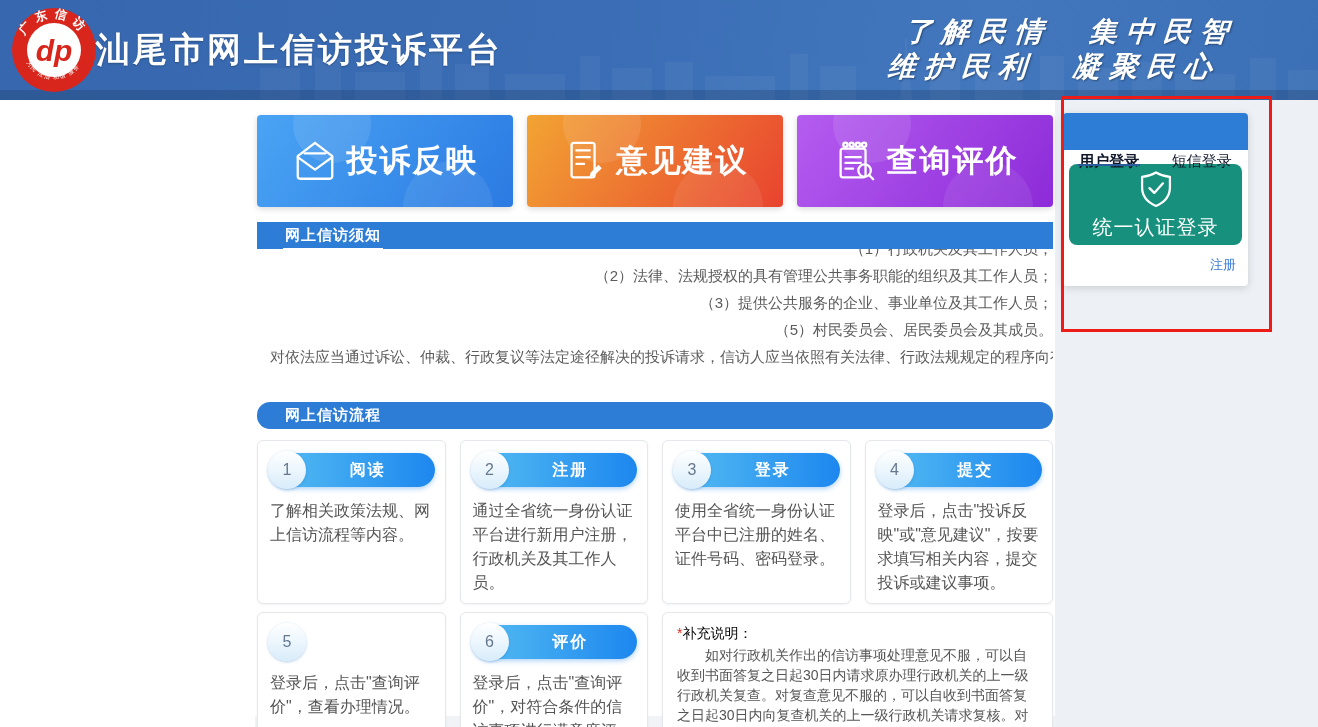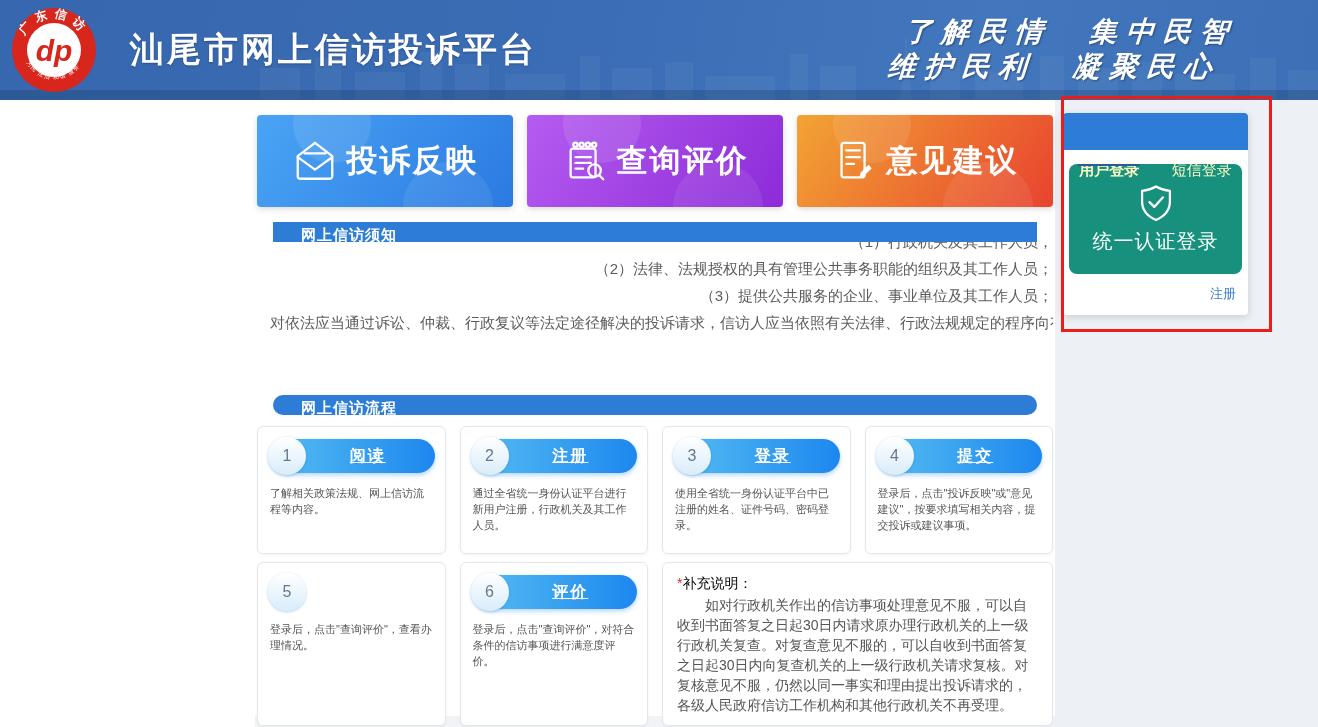--- a/index.html
+++ b/index.html
@@ -7,21 +7,21 @@
   body { font-family:"Liberation Sans", sans-serif; }
   .stage { position:relative; width:1318px; height:727px; background:#fff; overflow:hidden; }
 
   
   .header { position:absolute; left:0; top:0; width:1318px; height:100px;
     background:linear-gradient(100deg,#3767ae 0%, #3a6db5 45%, #4277bd 75%, #3b6fb6 100%); overflow:hidden; }
   .skyline { position:absolute; left:260px; bottom:0; width:1058px; height:62px; opacity:.55; }
   .header-sea { position:absolute; left:0; bottom:0; width:100%; height:10px; background:rgba(25,55,95,.28); }
   .logo { position:absolute; left:10px; top:6px; width:88px; height:88px; }
   .page-title { position:absolute; left:96px; top:27px; color:#fff; font-size:34px; font-weight:bold; letter-spacing:3px;
-    text-shadow:0 1px 2px rgba(0,0,0,.25); white-space:nowrap;padding-left:34px; }
+    text-shadow:0 1px 2px rgba(0,0,0,.25); white-space:nowrap; }
   .slogan { position:absolute; right:82px; top:14px; color:#fff; text-align:left;
     font-family:"DejaVu Serif", serif; font-weight:bold; font-style:italic; transform:skewX(-4deg);
     text-shadow:1px 1px 2px rgba(0,0,0,.35); }
   .slogan .line { font-size:28px; letter-spacing:9px; line-height:35px; white-space:nowrap; }
   .slogan .line2 { margin-left:-14px; }
 
   
   .right-bg { position:absolute; left:1055px; top:100px; width:263px; height:627px; background:#edf0f4; }
   .bottom-strip { position:absolute; left:255px; top:715px; width:800px; height:12px; background:#f1f3f6; }
   .content { position:absolute; left:255px; top:100px; width:800px; height:616px; background:#fff; }
@@ -35,21 +35,21 @@
   .action-btn::before { content:''; position:absolute; width:78px; height:78px; border-radius:50%;
     background:rgba(255,255,255,.10); top:-30px; left:14%; }
   .action-btn::after { content:''; position:absolute; width:90px; height:90px; border-radius:50%;
     background:rgba(255,255,255,.08); bottom:-45px; right:8%; }
   .act-blue   { background:linear-gradient(125deg,#4aa4f4 0%, #2b7ae2 100%); }
   .act-orange { background:linear-gradient(125deg,#f2a433 0%, #e8432f 100%); }
   .act-purple { background:linear-gradient(125deg,#b55cf0 0%, #8c2bd8 100%); }
   .action-btn svg { flex:0 0 auto; }
 
   
-  .section-bar { margin:15px 18px 0; height:20px; background:#2d7dd6; color:#fff;
+  .section-bar { margin:15px 2px 0; height:27px; background:#2d7dd6; color:#fff;
     padding:4px 0 0 26px; font-size:15px; font-weight:bold; letter-spacing:1px; }
   .section-bar .bar-title { display:inline-block; padding:0 2px 3px; }
   .section-bar.underlined .bar-title { border-bottom:2px solid #ffffff; }
 
   
   .notice-body { margin:0 2px; height:141px; overflow:hidden; color:#5c5c5c; font-size:15px; }
   .notice-line { line-height:27px; padding-left:36px; white-space:nowrap;text-align:right; }
   .notice-line:first-child { margin-top:-14px; }
   .notice-line.flush { padding-left:13px; }
 
@@ -57,44 +57,44 @@
   .process-bar { margin-top:12px;border-radius:13px; }
   .steps-grid { margin:11px 2px 0; display:grid; grid-template-columns:repeat(4,1fr);
     grid-auto-rows:minmax(128px,auto); column-gap:14px; row-gap:8px; }
   .step-card { background:#fff; border:1px solid #e4e7eb; border-radius:6px;
     box-shadow:0 1px 3px rgba(0,0,0,.05); }
   .pill-wrap { position:relative; margin:10px 10px 8px; height:38px; }
   .step-pill { position:absolute; left:3px; right:0; top:2px; height:34px; border-radius:17px;
     background:linear-gradient(90deg,#55bdf2 0%, #1d87ef 100%);
     display:flex; align-items:center; justify-content:center; padding-left:30px;
     color:#fff; font-size:16px; font-weight:bold; letter-spacing:2px;
-    box-shadow:0 2px 5px rgba(30,130,230,.35);text-decoration:underline; }
+    box-shadow:0 2px 5px rgba(30,130,230,.35); }
   .step-num { position:absolute; left:0; top:0; width:38px; height:38px; border-radius:50%;
     background:linear-gradient(180deg,#ffffff 0%, #d8ecfa 100%);
     color:#66788e; font-size:16px; display:flex; align-items:center; justify-content:center;
     box-shadow:0 1px 3px rgba(30,110,190,.35); z-index:1; }
-  .step-desc { padding:2px 12px 8px; font-size:11px; color:#555; line-height:16px; }
+  .step-desc { padding:2px 12px 8px; font-size:16px; color:#555; line-height:24px; }
 
   
   .supplement { grid-column:3 / 5; background:#fff; border:1px solid #e4e7eb; border-radius:6px;
     box-shadow:0 1px 3px rgba(0,0,0,.05); padding:10px 14px; font-size:14px; color:#555; line-height:20px; }
   .sup-asterisk { color:#e02b1f; }
   .sup-label { color:#000000; }
   .sup-body { text-indent:2em; margin-top:2px; }
 
   
   .login-card { position:absolute; left:1063px; top:113px; width:185px; background:#fff;
     border-radius:4px; box-shadow:0 2px 8px rgba(0,0,0,.15); z-index:5; }
   .login-tabs { height:37px; background:#2d7dd6; border-radius:4px 4px 0 0; display:flex; }
-  .login-tab { flex:1; display:flex; align-items:flex-start; justify-content:center;
-    color:#fef9c3; font-size:15px; cursor:pointer; position:relative;margin-top:48px; }
+  .login-tab { flex:1; display:flex; align-items:center; justify-content:center;
+    color:#0f172a; font-size:15px; cursor:pointer; position:relative;margin-top:48px; }
   .login-tab.active { font-weight:bold; }
   .login-tab.active::after { content:''; position:absolute; left:50%; transform:translateX(-50%);
     bottom:-5px; width:62px; border-bottom:2px solid #2a5c9c; }
-  .sso-btn { margin:14px 6px 10px; height:110px; background:#17917d; border-radius:8px; cursor:pointer;
+  .sso-btn { margin:14px 6px 10px; height:81px; background:#17917d; border-radius:8px; cursor:pointer;
     display:flex; flex-direction:column; align-items:center; justify-content:center; gap:5px;
     color:#fff; font-size:20px; letter-spacing:1px; }
   .register-row { text-align:right; padding:0 12px 12px; }
   .register-link { color:#3a7bd5; font-size:13px; cursor:pointer; text-decoration:none; }
 
   
   .annotation-box { position:absolute; left:1061px; top:96px; width:211px; height:236px;
     border:3px solid #ed1c16; z-index:9; pointer-events:none; }
 </style>
 </head>
@@ -162,50 +162,51 @@
 
     <div class="actions">
       <div class="action-btn act-blue">
         <svg width="46" height="46" viewBox="0 0 48 48" fill="none" stroke="#ffffff" stroke-width="2.4" stroke-linecap="round" stroke-linejoin="round">
           <path d="M6 19 L24 5 L42 19 V40 a2.5 2.5 0 0 1 -2.5 2.5 H8.5 A2.5 2.5 0 0 1 6 40 Z"></path>
           <path d="M6 20 L24 33 L42 20"></path>
           <path d="M13 16 h22"></path>
         </svg>
         <span>投诉反映</span>
       </div>
+      <div class="action-btn act-orange">
+        <svg width="46" height="46" viewBox="0 0 48 48" fill="none" stroke="#ffffff" stroke-width="2.4" stroke-linecap="round" stroke-linejoin="round">
+          <rect x="10" y="5" width="24" height="36" rx="2.5"></rect>
+          <path d="M15 13 h14 M15 20 h14 M15 27 h8"></path>
+          <path d="M30 36 l8 -8 l3.5 3.5 l-8 8 l-5 1.5 z" fill="#ffffff" stroke="none"></path>
+        </svg>
+        <span>意见建议</span>
+      </div>
       <div class="action-btn act-purple">
         <svg width="46" height="46" viewBox="0 0 48 48" fill="none" stroke="#ffffff" stroke-width="2.4" stroke-linecap="round" stroke-linejoin="round">
           <rect x="9" y="11" width="26" height="30" rx="2.5"></rect>
           <circle cx="14" cy="7" r="2.2"></circle>
             <circle cx="20.5" cy="7" r="2.2"></circle>
             <circle cx="27" cy="7" r="2.2"></circle>
             <circle cx="33.5" cy="7" r="2.2"></circle>
           <path d="M14 20 h16 M14 26 h16 M14 32 h8"></path>
           <circle cx="34" cy="34" r="6.5"></circle>
           <path d="M38.5 38.5 l4.5 4.5"></path>
         </svg>
         <span>查询评价</span>
       </div>
-      <div class="action-btn act-orange">
-        <svg width="46" height="46" viewBox="0 0 48 48" fill="none" stroke="#ffffff" stroke-width="2.4" stroke-linecap="round" stroke-linejoin="round">
-          <rect x="10" y="5" width="24" height="36" rx="2.5"></rect>
-          <path d="M15 13 h14 M15 20 h14 M15 27 h8"></path>
-          <path d="M30 36 l8 -8 l3.5 3.5 l-8 8 l-5 1.5 z" fill="#ffffff" stroke="none"></path>
-        </svg>
-        <span>意见建议</span>
-      </div>
     </div>
 
     <div class="section-bar underlined">
       <span class="bar-title">网上信访须知</span>
     </div>
     <div class="notice-body">
       <div class="notice-line">（1）行政机关及其工作人员；</div>
       <div class="notice-line">（2）法律、法规授权的具有管理公共事务职能的组织及其工作人员；</div>
       <div class="notice-line">（3）提供公共服务的企业、事业单位及其工作人员；</div>
+      <div class="notice-line">（5）村民委员会、居民委员会及其成员。</div>
       <div class="notice-line flush">对依法应当通过诉讼、仲裁、行政复议等法定途径解决的投诉请求，信访人应当依照有关法律、行政法规规定的程序向有</div>
     </div>
 
     <div class="section-bar process-bar">
       <span class="bar-title">网上信访流程</span>
     </div>
 
     <div class="steps-grid">
 
       <div class="step-card">

